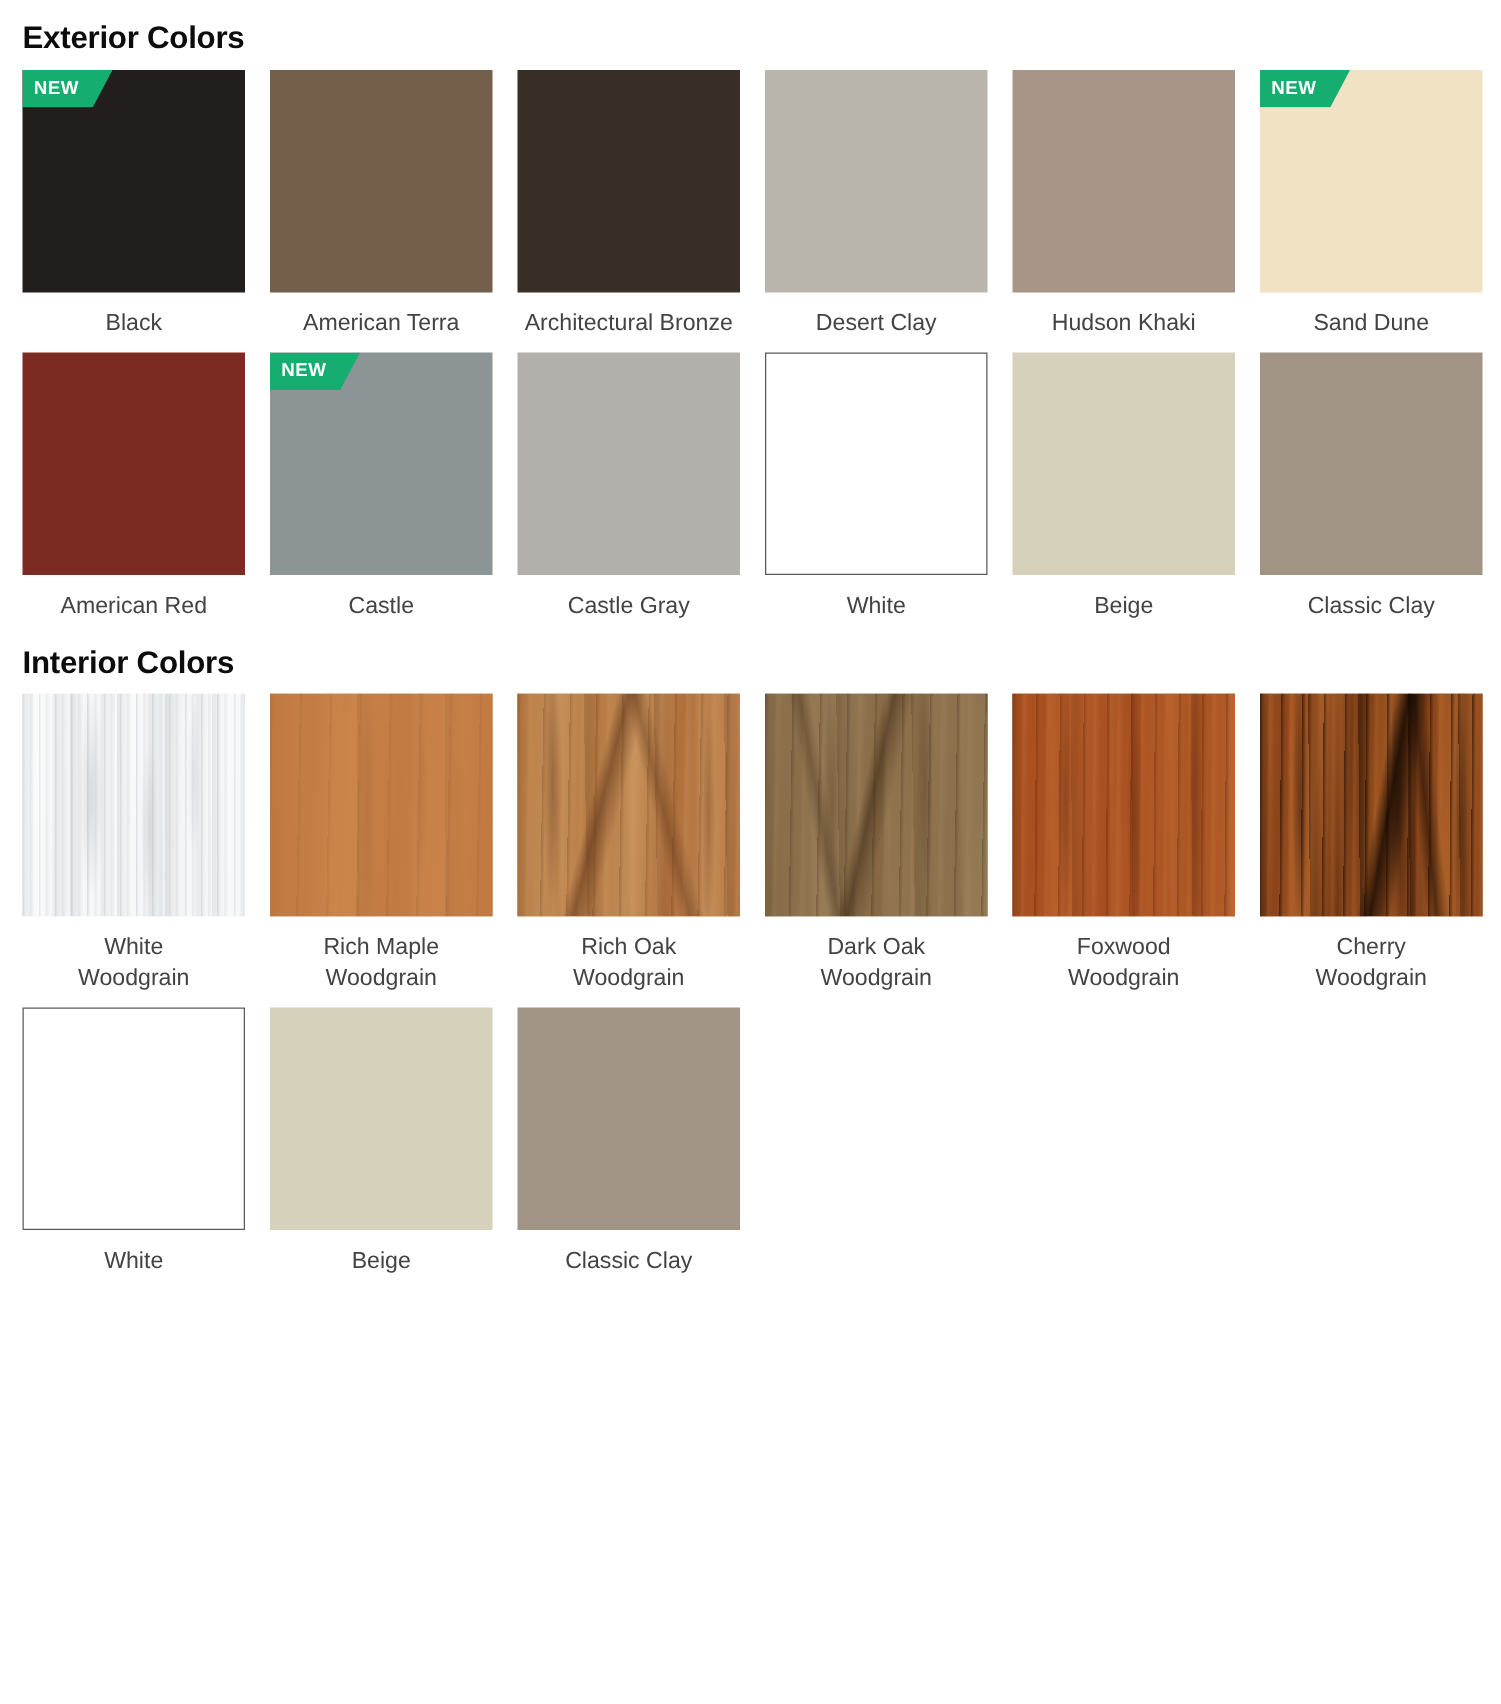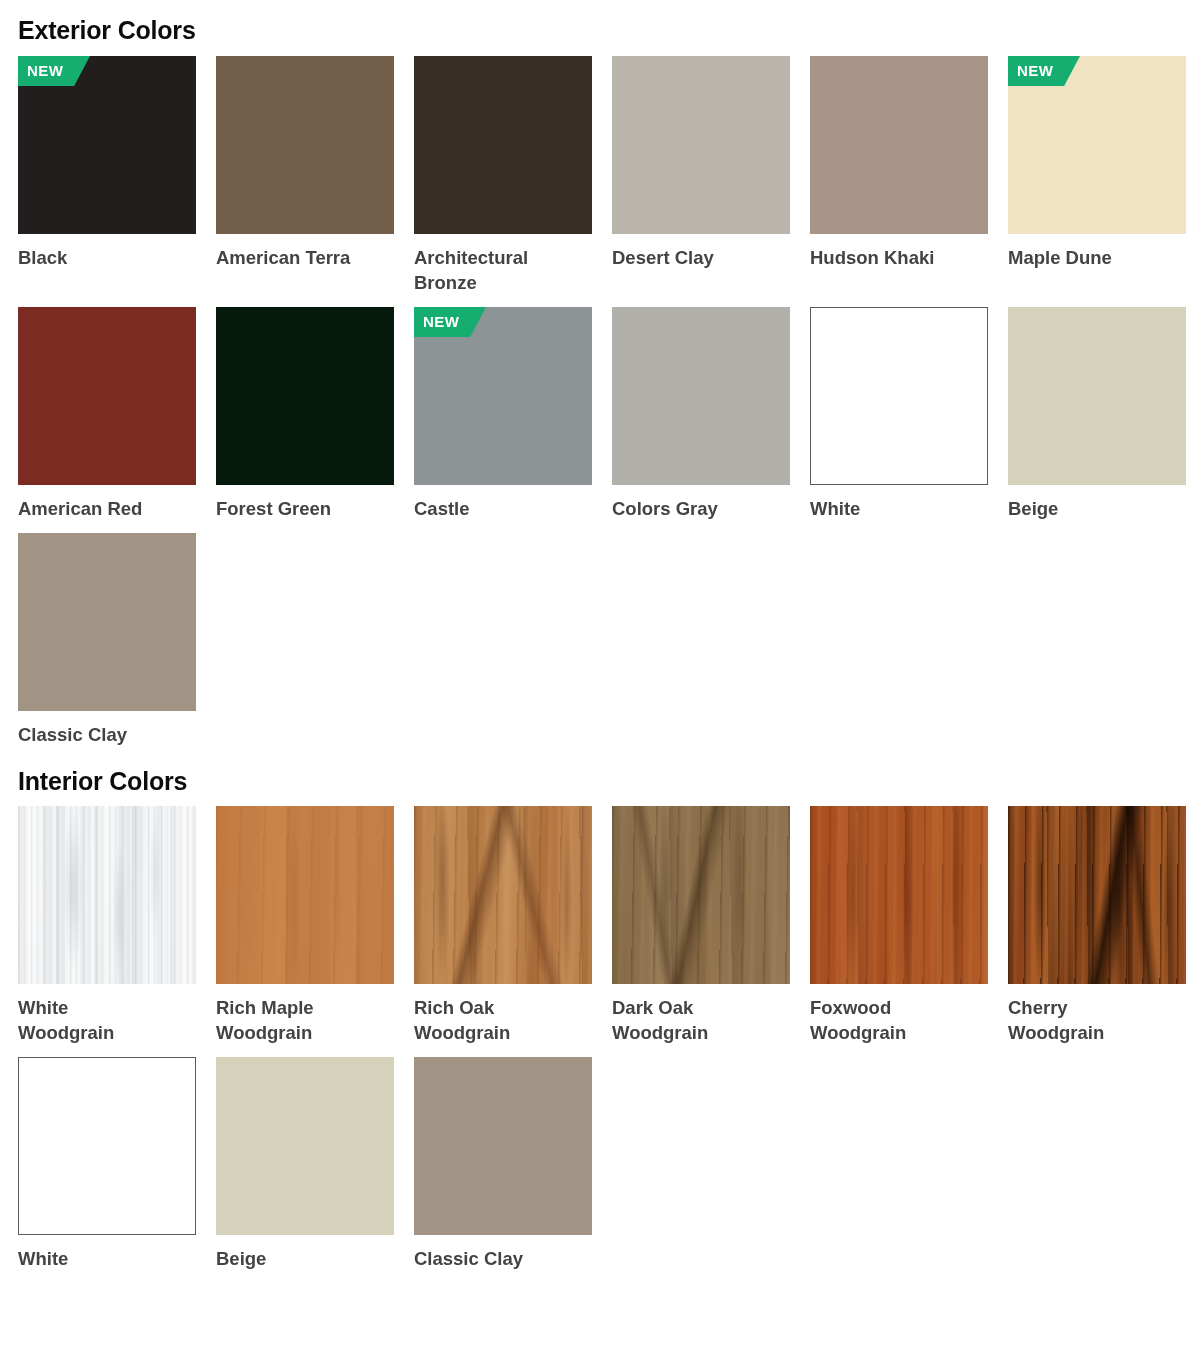--- a/index.html
+++ b/index.html
@@ -86,26 +86,26 @@
     text-align: left;
     padding-left: 9px;
     box-sizing: border-box;
     clip-path: polygon(0 0, 100% 0, 78% 100%, 0 100%);
     z-index: 3;
   }
 
   
   .swatch-label {
     width: 178px;
-    text-align: left;
+    text-align: center;
     font-size: 18.5px;
     line-height: 25px;
     color: #434343;
     padding-top: 11px;
-    font-weight: 700;
+    font-weight: 400;
     white-space: pre-line;
   }
 
   
   .wood {
     position: relative;
     overflow: hidden;
   }
   .wood::before,
   .wood::after {
@@ -273,46 +273,40 @@
         <div class="swatch-chip-wrap">
           <div class="swatch-chip" style="background-color: rgb(169, 149, 135);"></div>
         </div>
         <div class="swatch-label">Hudson Khaki</div>
       </div>
       <div class="swatch-cell">
         <div class="swatch-chip-wrap">
           <div class="swatch-chip" style="background-color: rgb(240, 226, 195);"></div>
           <div class="new-badge">NEW</div>
         </div>
-        <div class="swatch-label">Maple Dune</div>
+        <div class="swatch-label">Sand Dune</div>
       </div>
       <div class="swatch-cell">
         <div class="swatch-chip-wrap">
           <div class="swatch-chip" style="background-color: rgb(124, 43, 34);"></div>
         </div>
         <div class="swatch-label">American Red</div>
-      </div>
-      <div class="swatch-cell">
-        <div class="swatch-chip-wrap">
-          <div class="swatch-chip" style="background-color: rgb(5, 25, 12);"></div>
-        </div>
-        <div class="swatch-label">Forest Green</div>
       </div>
       <div class="swatch-cell">
         <div class="swatch-chip-wrap">
           <div class="swatch-chip" style="background-color: rgb(141, 148, 150);"></div>
           <div class="new-badge">NEW</div>
         </div>
         <div class="swatch-label">Castle</div>
       </div>
       <div class="swatch-cell">
         <div class="swatch-chip-wrap">
           <div class="swatch-chip" style="background-color: rgb(177, 176, 171);"></div>
         </div>
-        <div class="swatch-label">Colors Gray</div>
+        <div class="swatch-label">Castle Gray</div>
       </div>
       <div class="swatch-cell">
         <div class="swatch-chip-wrap">
           <div class="swatch-chip bordered" style="background-color: rgb(255, 255, 255);"></div>
         </div>
         <div class="swatch-label">White</div>
       </div>
       <div class="swatch-cell">
         <div class="swatch-chip-wrap">
           <div class="swatch-chip" style="background-color: rgb(214, 209, 187);"></div>

